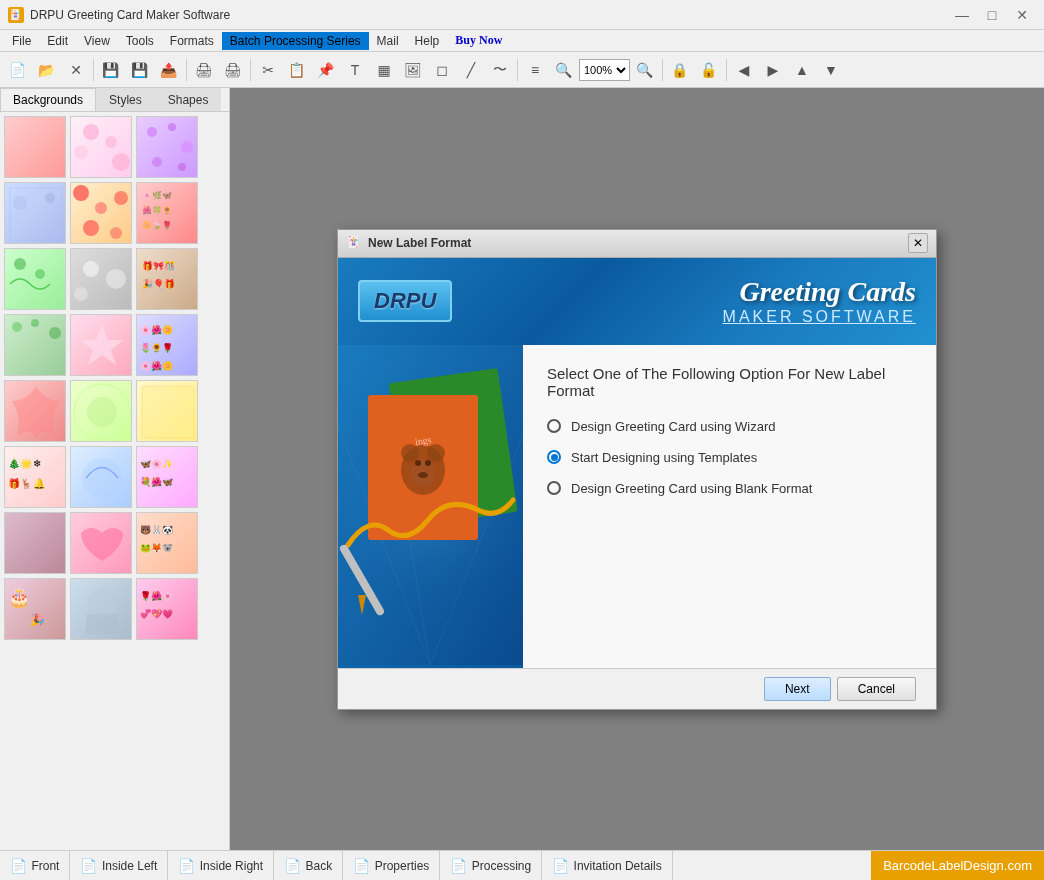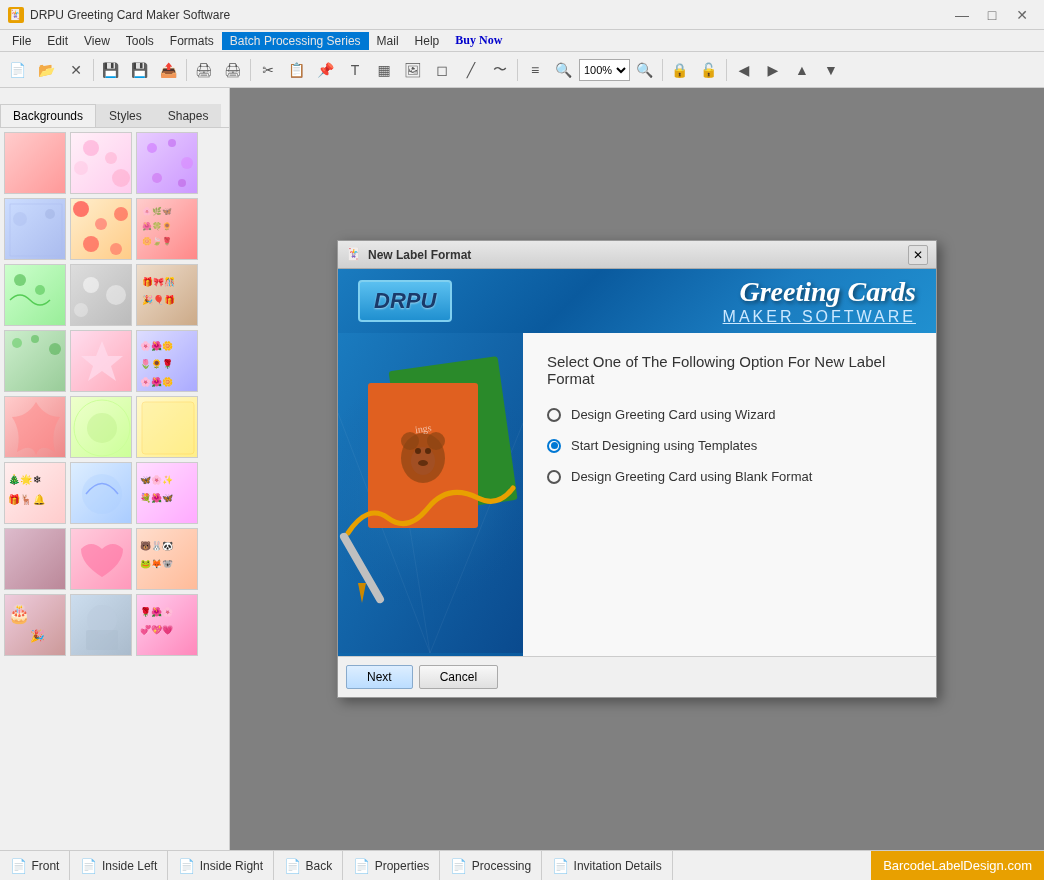--- a/index.html
+++ b/index.html
@@ -14,21 +14,21 @@
     .title-bar-text { flex: 1; font-size: 12px; color: #333; }
     .title-bar-controls { display: flex; gap: 2px; }
     .title-bar-btn { width: 28px; height: 22px; border: none; background: transparent; cursor: pointer; font-size: 14px; color: #666; display: flex; align-items: center; justify-content: center; }
 
     
     .menu-bar {
       height: 22px; background: #f0f0f0; display: flex; align-items: center;
       border-bottom: 1px solid #ccc; padding: 0 4px;
     }
     .menu-item { padding: 2px 8px; cursor: pointer; font-size: 12px; color: #333; }
-    .menu-item.active { background: #0078d4; color: #e5e5e5; text-align: center; }
+    .menu-item.active { background: #0078d4; color: #000000; text-align: center; }
 
     
     .toolbar {
       height: 36px; background: #f0f0f0; border-bottom: 1px solid #ccc;
       display: flex; align-items: center; padding: 0 4px; gap: 1px;
     }
     .tb-btn {
       width: 28px; height: 28px; border: 1px solid transparent; background: transparent;
       cursor: pointer; display: flex; align-items: center; justify-content: center;
       font-size: 14px; color: #555; border-radius: 2px;
@@ -36,21 +36,21 @@
     .tb-sep { width: 1px; height: 22px; background: #ccc; margin: 0 2px; }
     .tb-zoom { display: flex; align-items: center; gap: 2px; }
     .tb-zoom select { height: 22px; font-size: 11px; border: 1px solid #aaa; background: white; }
 
     
     .main-layout { display: flex; height: calc(880px - 30px - 22px - 36px - 30px); }
 
     
     .left-panel { width: 230px; background: #f0f0f0; border-right: 1px solid #ccc; display: flex; flex-direction: column; }
     .tab-bar { display: flex; border-bottom: 1px solid #ccc; }
-    .tab { padding: 4px 12px; cursor: pointer; font-size: 12px; border: 1px solid transparent; border-bottom: none; background: #e0e0e0; color: #333; margin-top: 16px; }
+    .tab { padding: 4px 12px; cursor: pointer; font-size: 12px; border: 1px solid transparent; border-bottom: none; background: #e0e0e0; color: #333; }
     .tab.active { background: #f0f0f0; border-color: #ccc; border-bottom-color: #f0f0f0; color: #000; }
     .thumbnails-area { flex: 1; overflow-y: auto; padding: 4px; }
     .thumb-row { display: flex; gap: 4px; margin-bottom: 4px; }
     .thumb { width: 62px; height: 62px; border: 1px solid #ccc; cursor: pointer; overflow: hidden; background: #fff; }
 
     
     .canvas-area { flex: 1; background: #808080; display: flex; align-items: center; justify-content: center; position: relative; overflow: hidden; }
 
     
     .dialog-overlay { position: absolute; inset: 0; display: flex; align-items: center; justify-content: center; }
@@ -60,21 +60,21 @@
     }
     .dialog-title-bar {
       height: 28px; background: linear-gradient(to bottom, #e8e8e8, #d0d0d0);
       display: flex; align-items: center; padding: 0 8px; border-bottom: 1px solid #aaa;
     }
     .dialog-icon { width: 16px; height: 16px; margin-right: 6px; }
     .dialog-title { flex: 1; font-size: 12px; font-weight: bold; color: #333; }
     .dialog-close { width: 20px; height: 20px; border: 1px solid #aaa; background: #e0e0e0; cursor: pointer; display: flex; align-items: center; justify-content: center; font-size: 12px; border-radius: 2px; }
 
     .dialog-header {
-      height: 64px;
+      height: 87px;
       background: linear-gradient(135deg, #1a7bbf 0%, #0a5a9e 40%, #1a7bbf 70%, #2090d0 100%);
       display: flex; align-items: center; justify-content: space-between; padding: 0 20px;
     }
     .drpu-logo {
       background: linear-gradient(to bottom, #5bc0f0, #2090d0);
       border: 2px solid #80d0f0; border-radius: 4px;
       padding: 6px 14px; font-size: 22px; font-weight: bold; color: #1a3a6a;
       font-style: italic; text-shadow: 0 1px 2px rgba(255,255,255,0.5);
     }
     .greeting-logo { text-align: right; }
@@ -95,21 +95,21 @@
 
     .radio-btn-custom {
       width: 14px; height: 14px; border-radius: 50%; border: 2px solid #555;
       margin-right: 10px; display: flex; align-items: center; justify-content: center; flex-shrink: 0;
     }
     .radio-btn-custom.selected { border-color: #0078d4; }
     .radio-btn-custom.selected::after { content: ''; width: 7px; height: 7px; border-radius: 50%; background: #0078d4; }
 
     .dialog-footer {
       background: #f0f0f0; border-top: 1px solid #ccc;
-      padding: 8px 8px; display: flex; gap: 6px;
+      padding: 8px 20px; display: flex; justify-content: flex-end; gap: 6px;
     }
     .dlg-btn {
       padding: 4px 20px; font-size: 12px; cursor: pointer; border: 1px solid #aaa;
       background: linear-gradient(to bottom, #f8f8f8, #e0e0e0); border-radius: 2px;
     }
     .dlg-btn.primary { background: linear-gradient(to bottom, #ddeeff, #bbddff); border-color: #88aacc; }
 
     
     .status-bar {
       height: 30px; background: #f0f0f0; border-top: 1px solid #ccc;

